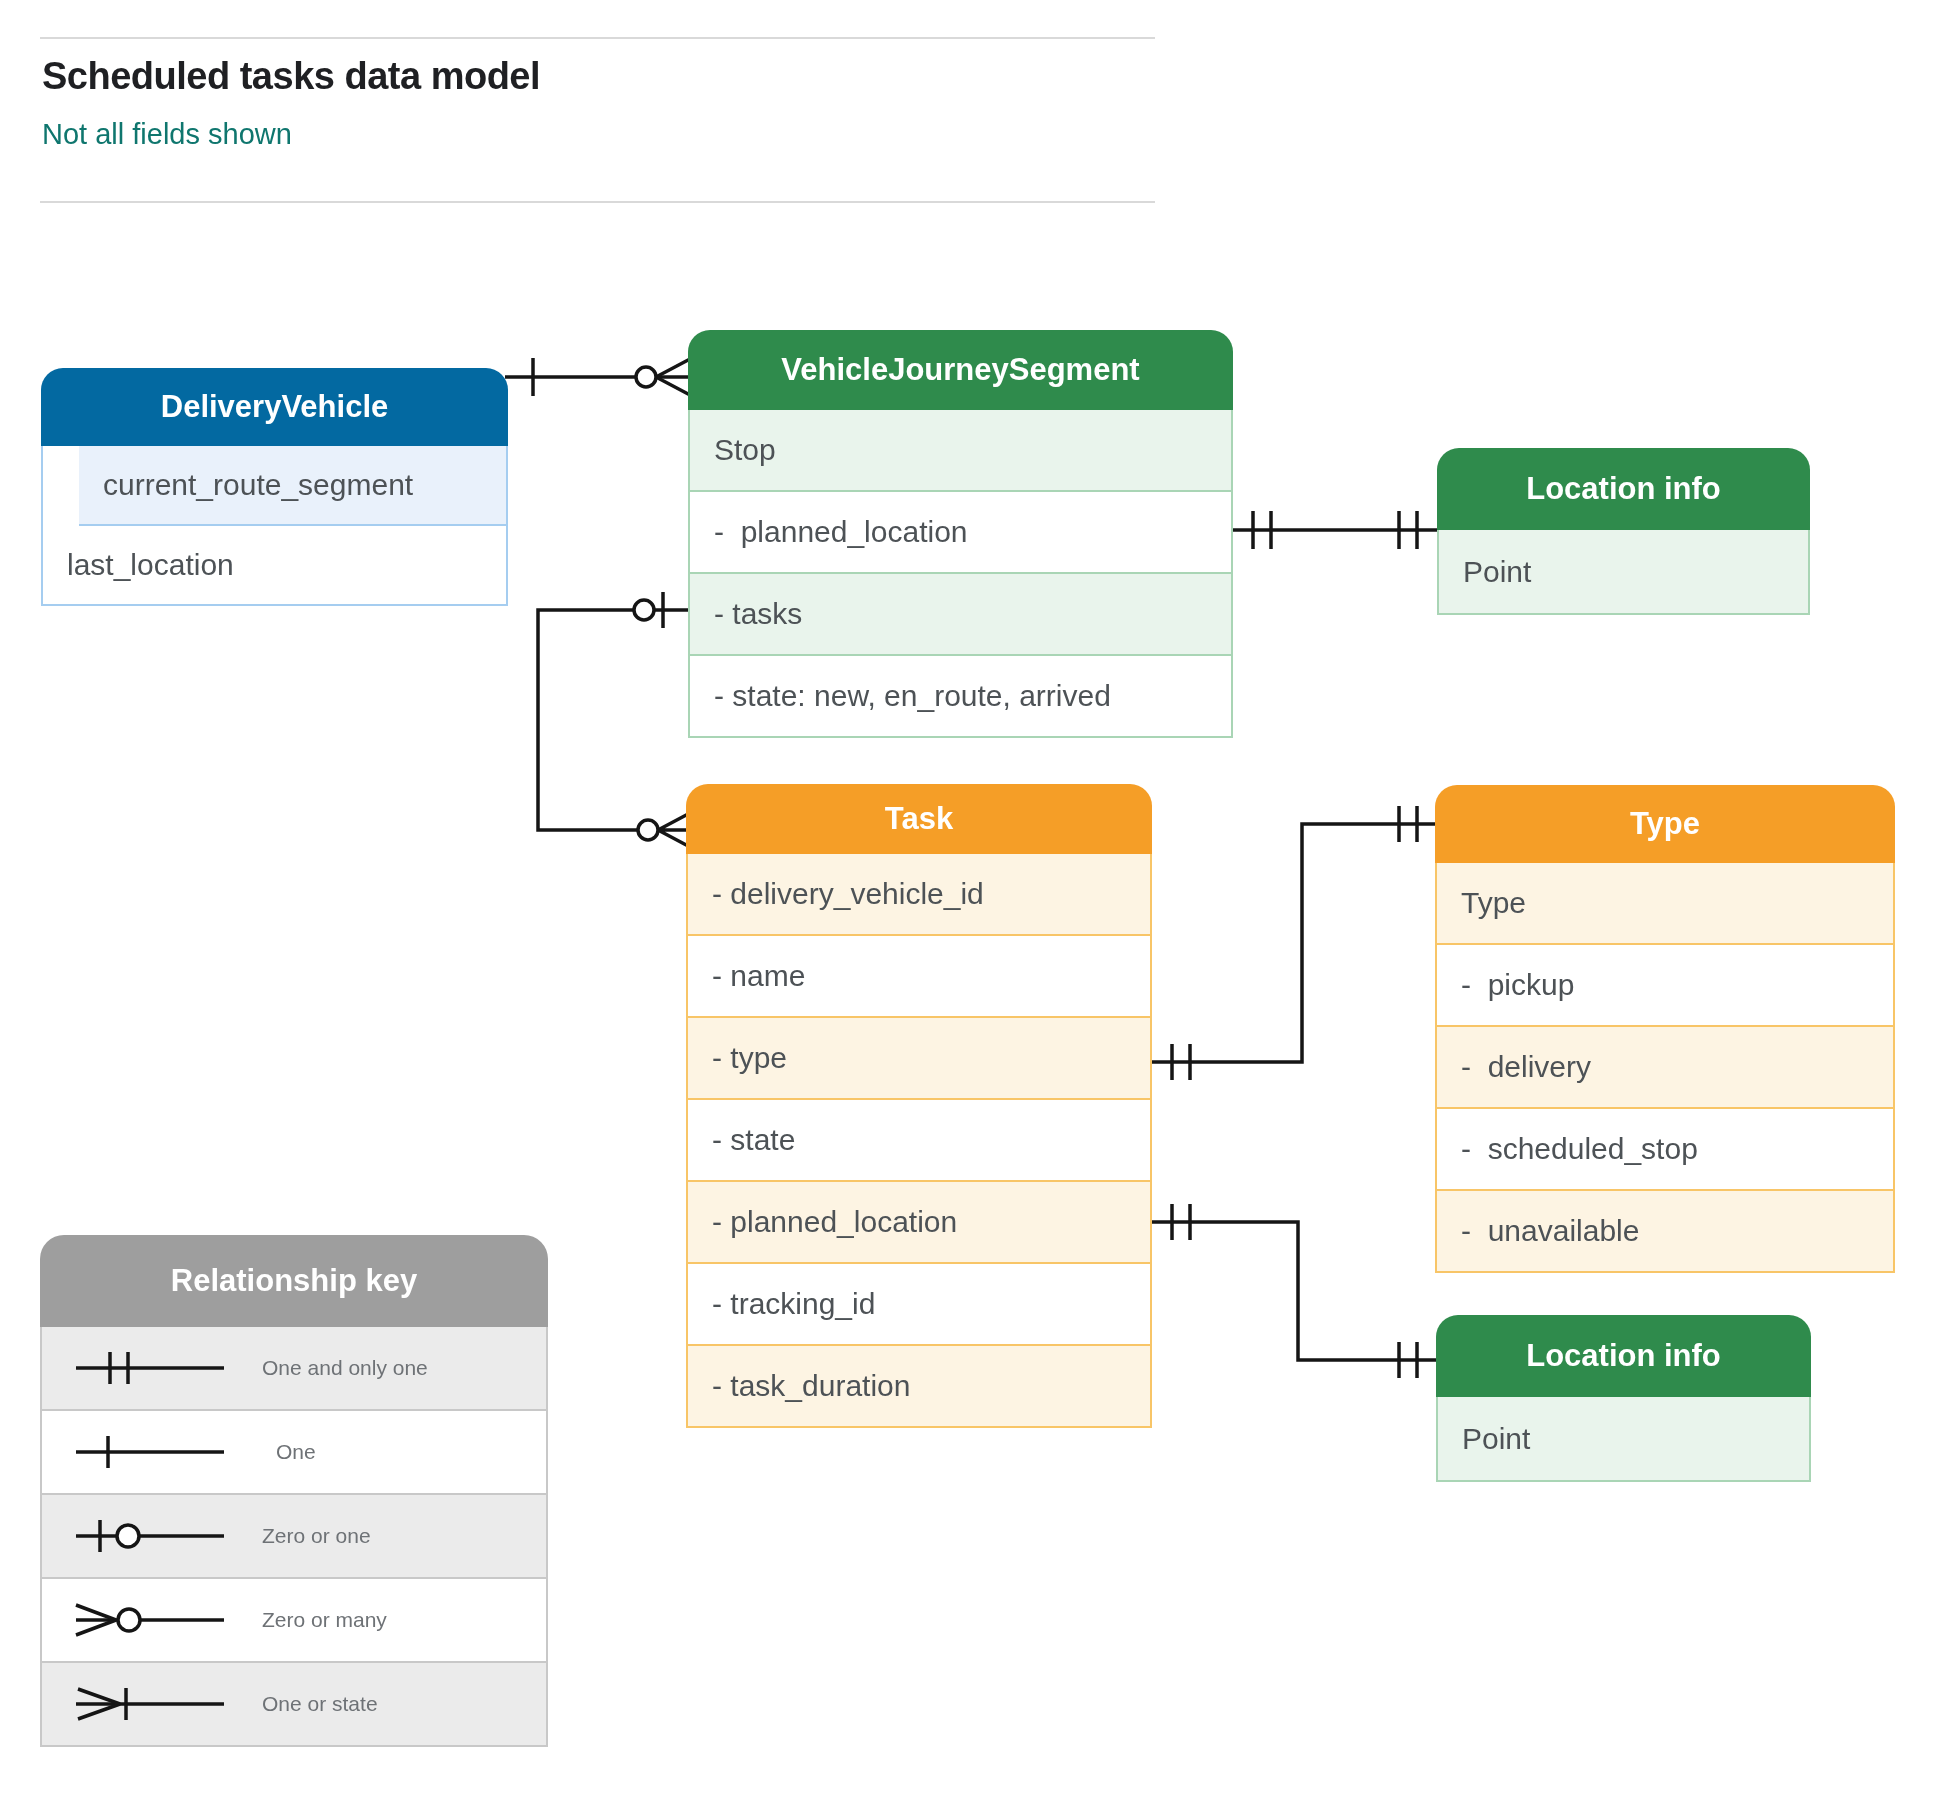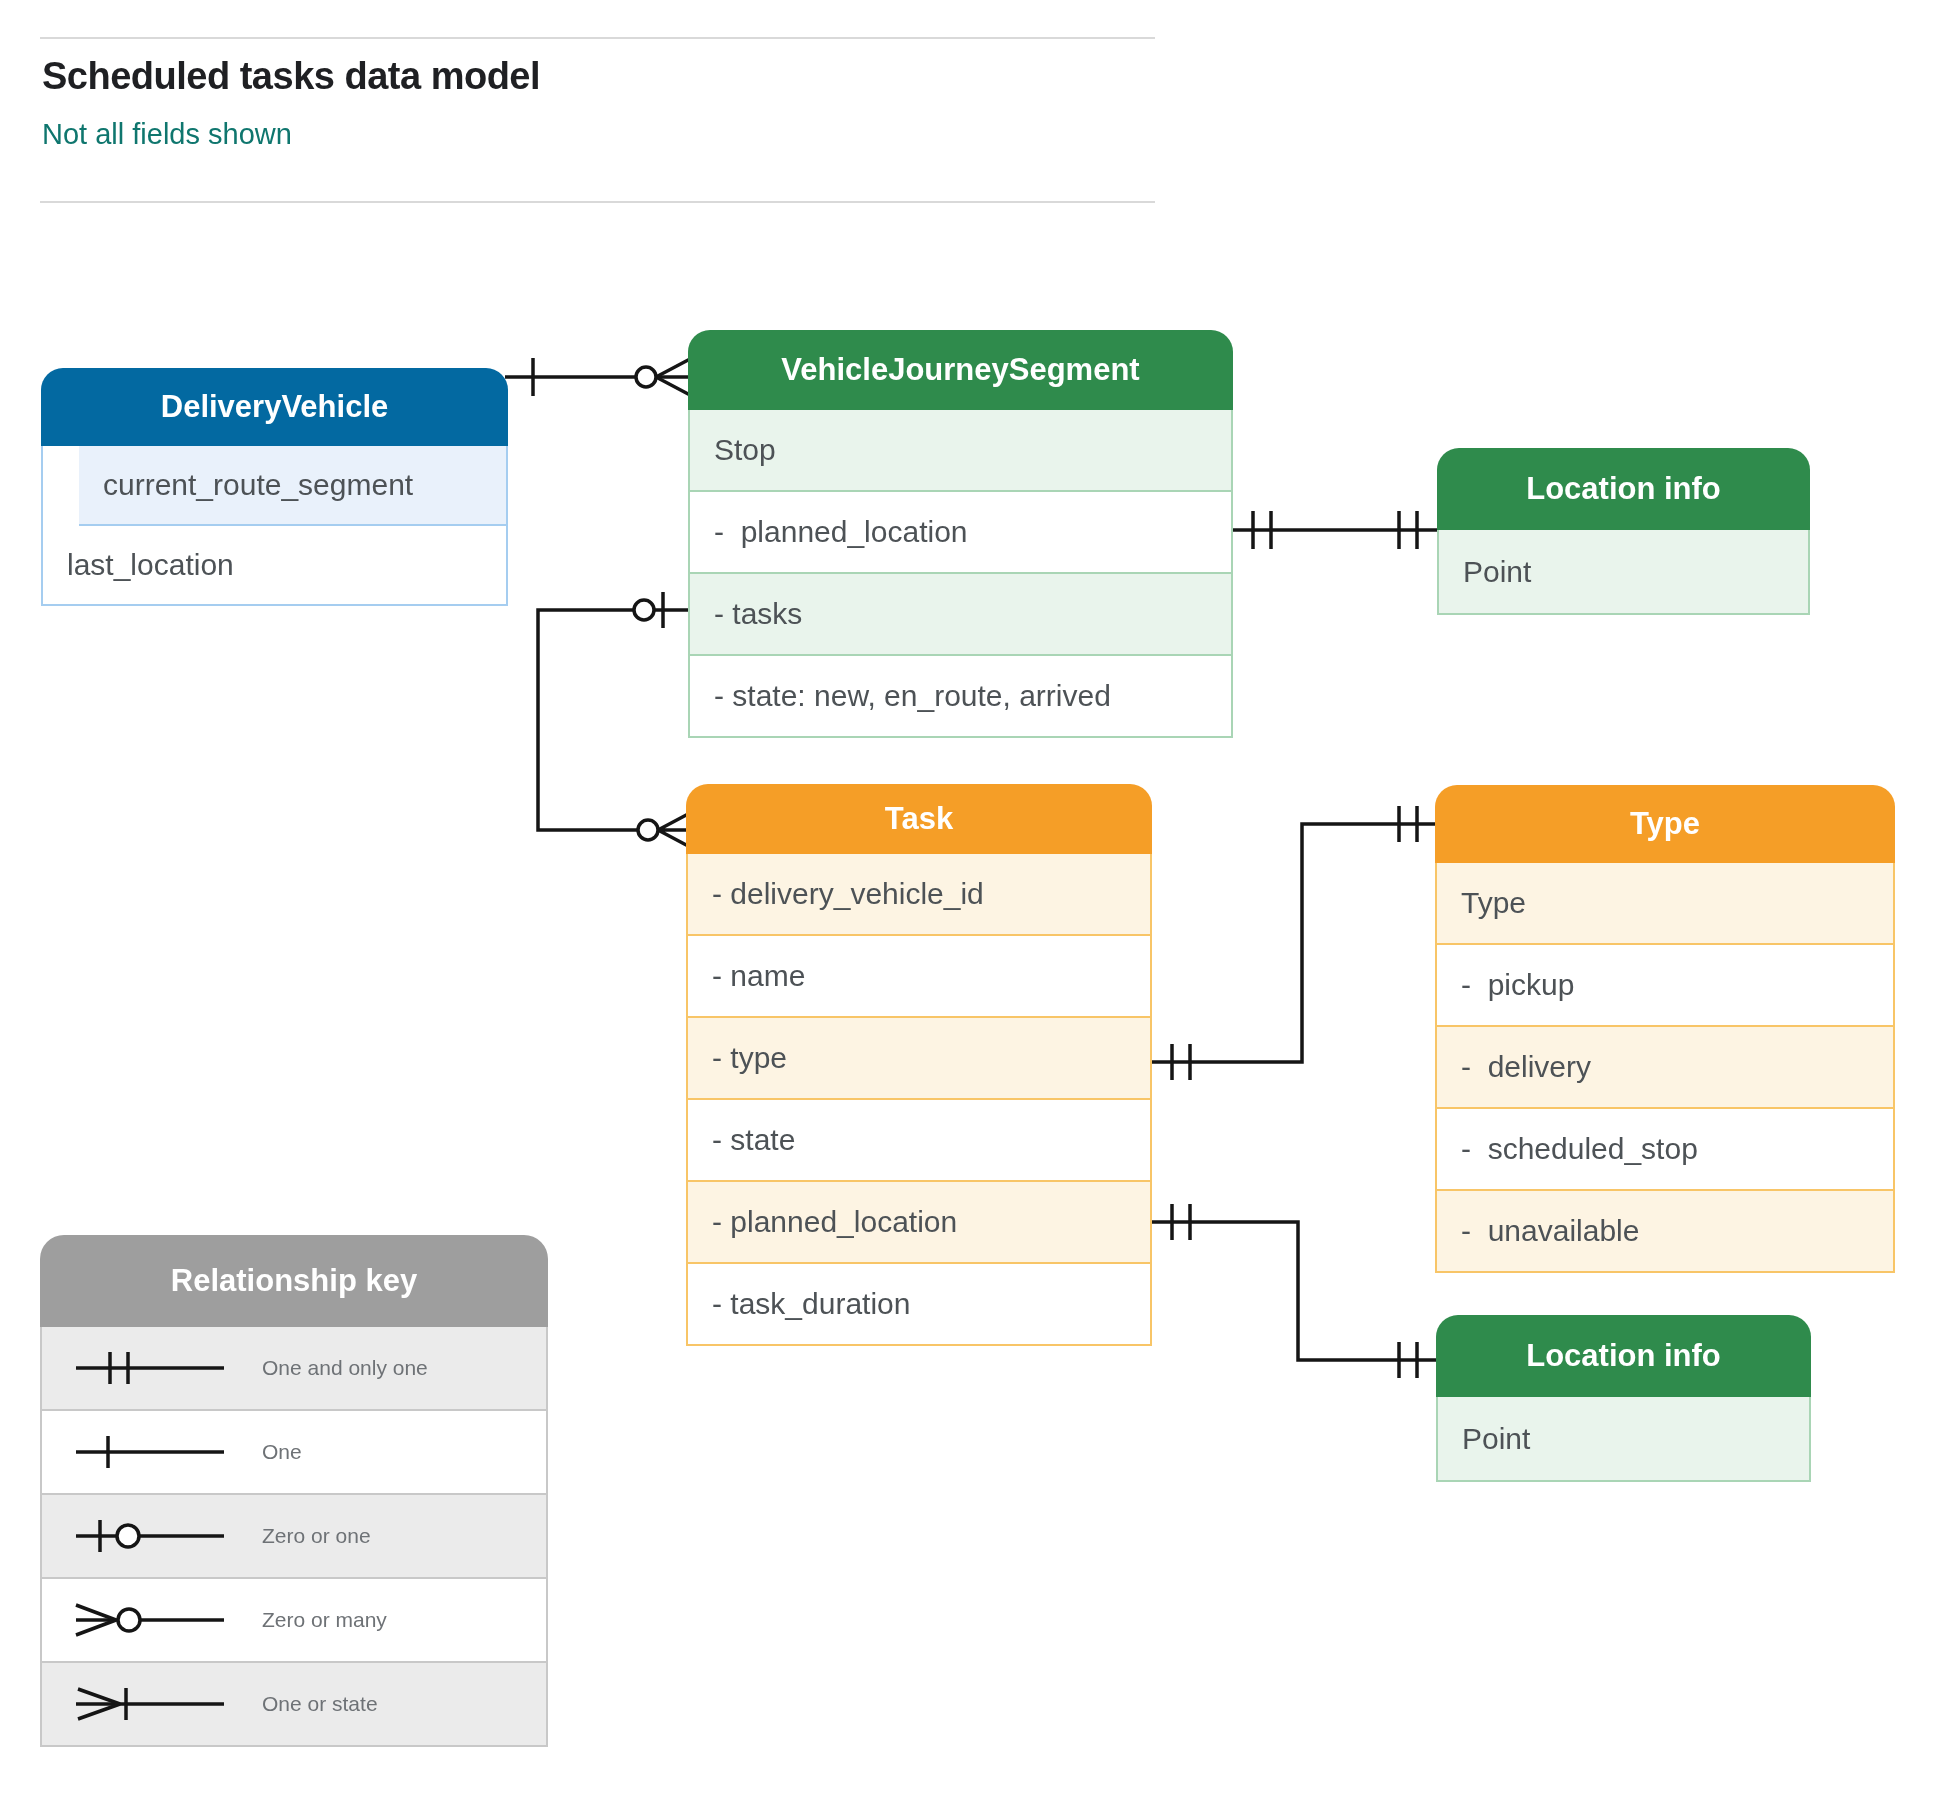--- a/index.html
+++ b/index.html
@@ -150,20 +150,23 @@
         <div class="t-row" style="height: 80px;">
           <span>- type</span>
         </div>
         <div class="t-row" style="height: 80px;">
           <span>- state</span>
         </div>
         <div class="t-row" style="height: 80px;">
           <span>- planned_location</span>
         </div>
         <div class="t-row" style="height: 80px;">
+          <span>- tracking_id</span>
+        </div>
+        <div class="t-row" style="height: 80px;">
           <span>- task_duration</span>
         </div>
       </div>
   </div>
 
   <div class="entity theme-orange" style="left:1435px;top:785px;width:460px;">
     <div class="e-header" style="height:78px;">Type</div>
     <div class="e-rows">
         <div class="t-row" style="height: 80px;">
           <span>Type</span>
@@ -198,21 +201,21 @@
 
       <div class="t-row key-row" style="height:82px;">
         <svg width="160" height="44" viewBox="0 0 160 44">
           <path d="M4,22 H152"></path>
             <path d="M38,6 V38"></path>
             <path d="M56,6 V38"></path>
         </svg>
         <span class="key-label">One and only one</span>
       </div>
 
-      <div class="t-row key-row" style="height:82px;">
+      <div class="t-row key-row" style="height:82px;gap:14px;">
         <svg width="160" height="44" viewBox="0 0 160 44">
           <path d="M4,22 H152"></path>
             <path d="M36,6 V38"></path>
         </svg>
         <span class="key-label">One</span>
       </div>
 
       <div class="t-row key-row" style="height:82px;">
         <svg width="160" height="44" viewBox="0 0 160 44">
           <path d="M4,22 H152"></path>

